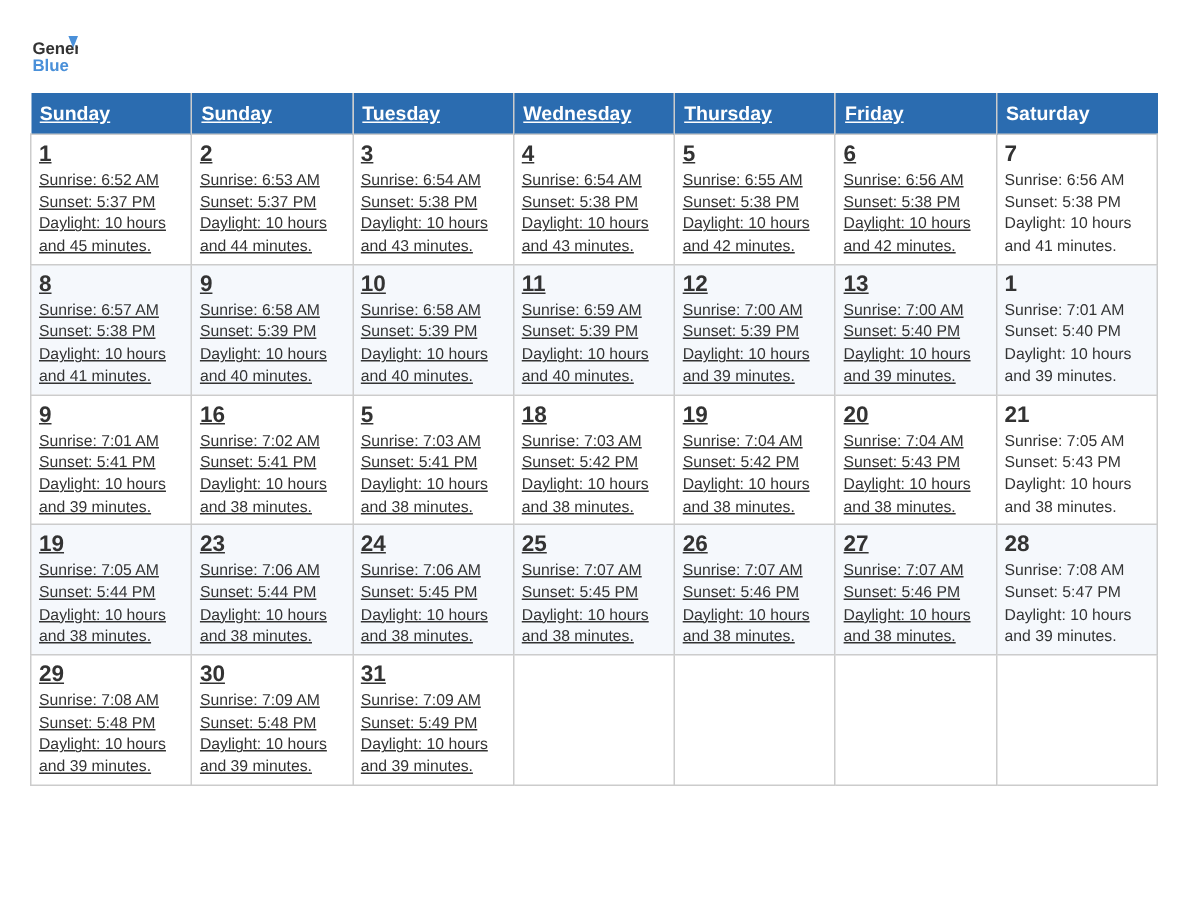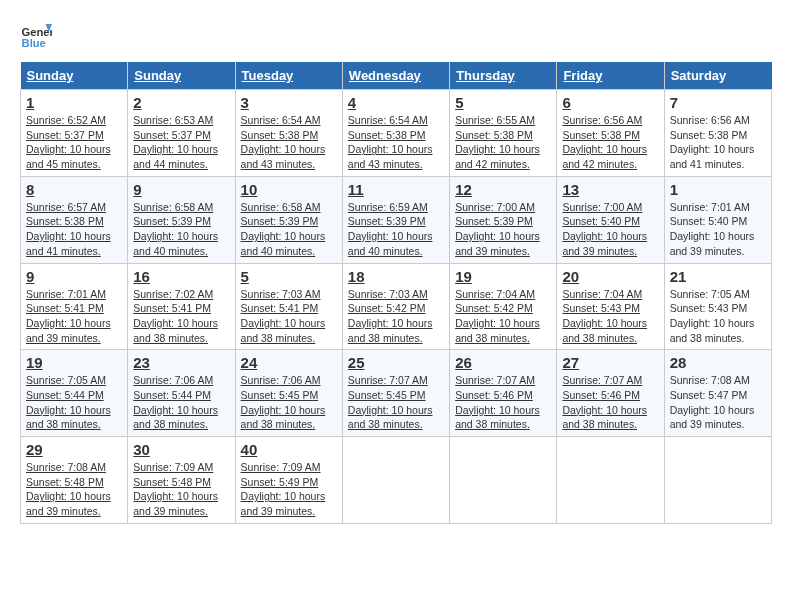--- a/index.html
+++ b/index.html
@@ -240,21 +240,21 @@
       <tr>
         <td>
           <span class="day-num">29</span>
           <div class="day-info">Sunrise: 7:08 AM<br>Sunset: 5:48 PM<br>Daylight: 10 hours and 39 minutes.</div>
         </td>
         <td>
           <span class="day-num">30</span>
           <div class="day-info">Sunrise: 7:09 AM<br>Sunset: 5:48 PM<br>Daylight: 10 hours and 39 minutes.</div>
         </td>
         <td>
-          <span class="day-num">40</span>
+          <span class="day-num">31</span>
           <div class="day-info">Sunrise: 7:09 AM<br>Sunset: 5:49 PM<br>Daylight: 10 hours and 39 minutes.</div>
         </td>
         <td class="empty"></td>
         <td class="empty"></td>
         <td class="empty"></td>
         <td class="empty"></td>
       </tr>
     </tbody>
 </table>
 

